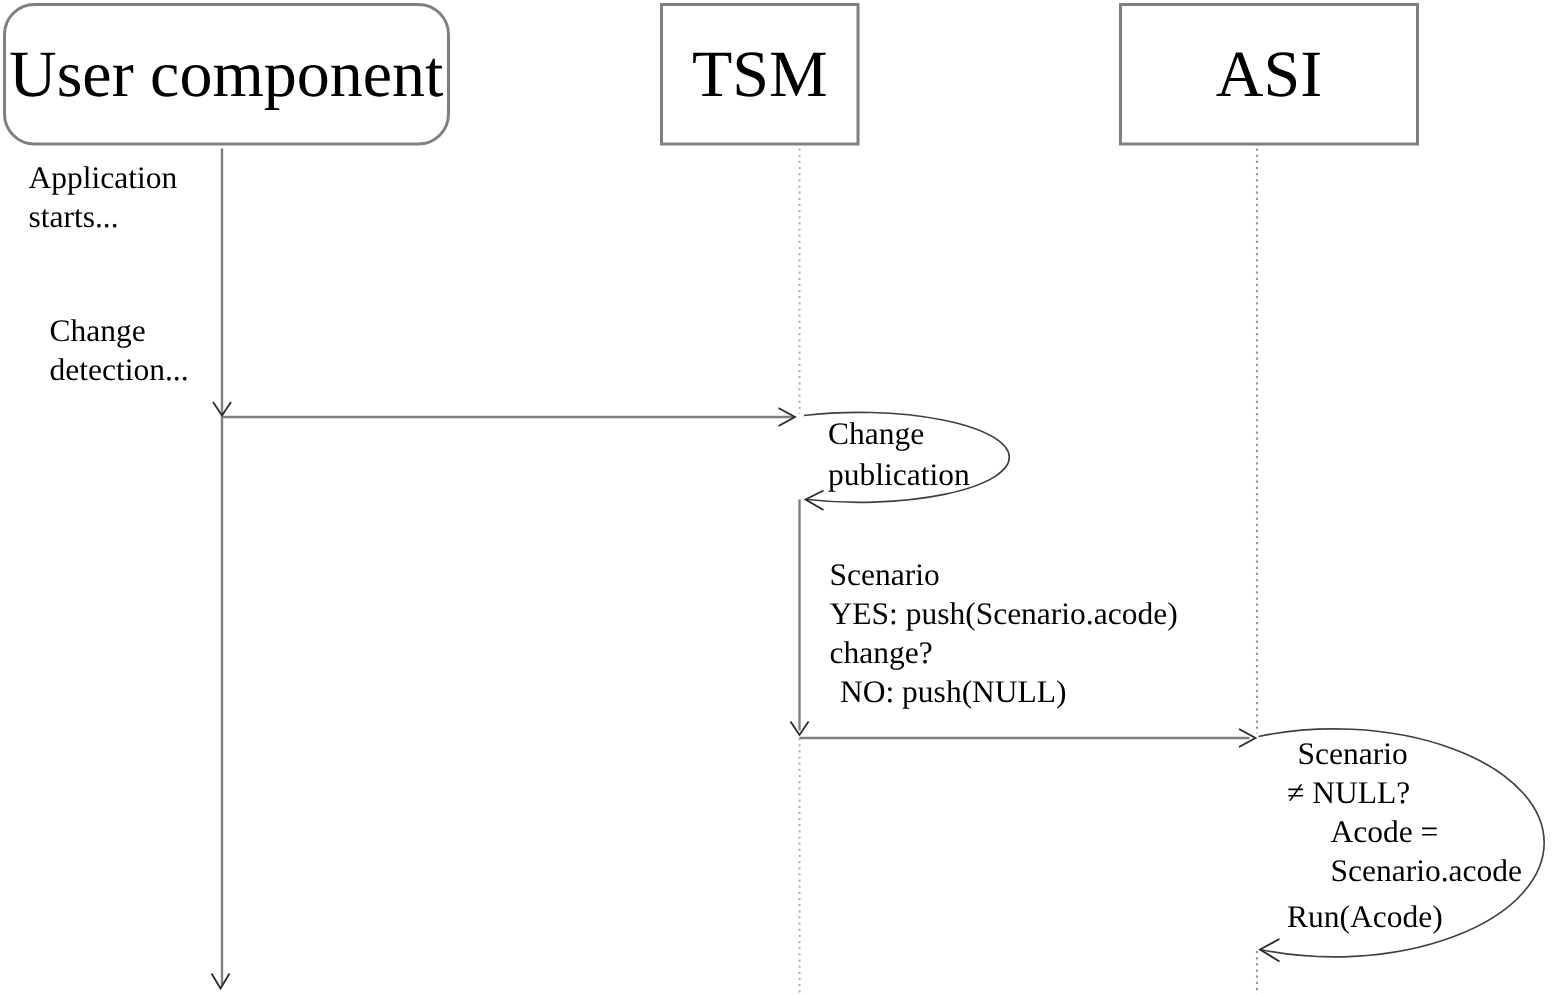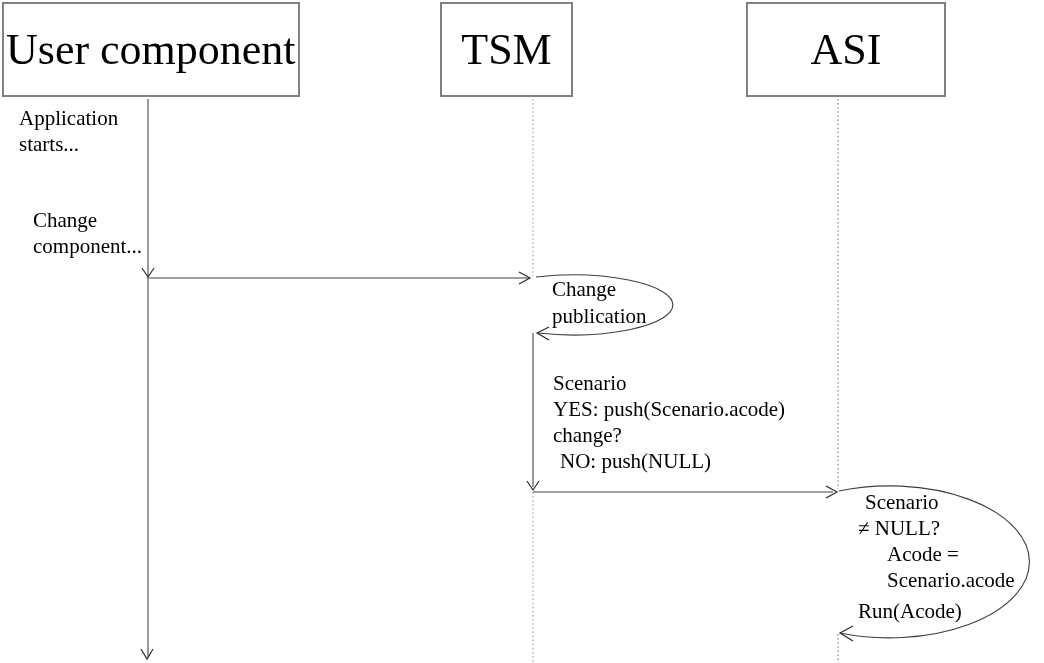--- a/index.html
+++ b/index.html
@@ -15,21 +15,21 @@
   .actor-box{
     position:absolute;top:2px;height:95px;
     border:2px solid #808080;
     background:#ffffff;
     box-sizing:border-box;
     display:flex;align-items:center;
     font-size:44px;line-height:1;
     white-space:nowrap;
   }
   .actor-box.center{justify-content:center;}
-  #box-user{left:2px;width:298px;padding-left:2px;}
+  #box-user{left:2px;width:298px;padding-left:2px;border-radius:21px;}
   #box-tsm{left:440px;width:133px;}
   #box-asi{left:746px;width:200px;}
   .note{
     position:absolute;
     font-size:21px;line-height:26px;
     white-space:nowrap;
   }
   #note-app{left:19px;top:105px;}
   #note-chdet{left:33px;top:207px;}
   #note-chpub{left:552px;top:276px;line-height:27px;}
@@ -83,21 +83,21 @@
     <span>ASI</span>
   </div>
 
   <div class="note" id="note-app">
     <div>Application</div>
     <div>starts...</div>
   </div>
 
   <div class="note" id="note-chdet">
     <div>Change</div>
-    <div>component...</div>
+    <div>detection...</div>
   </div>
 
   <div class="note" id="note-chpub">
     <div>Change</div>
     <div>publication</div>
   </div>
 
   <div class="note" id="note-scch">
     <div>Scenario</div>
     <div>YES: push(Scenario.acode)</div>

